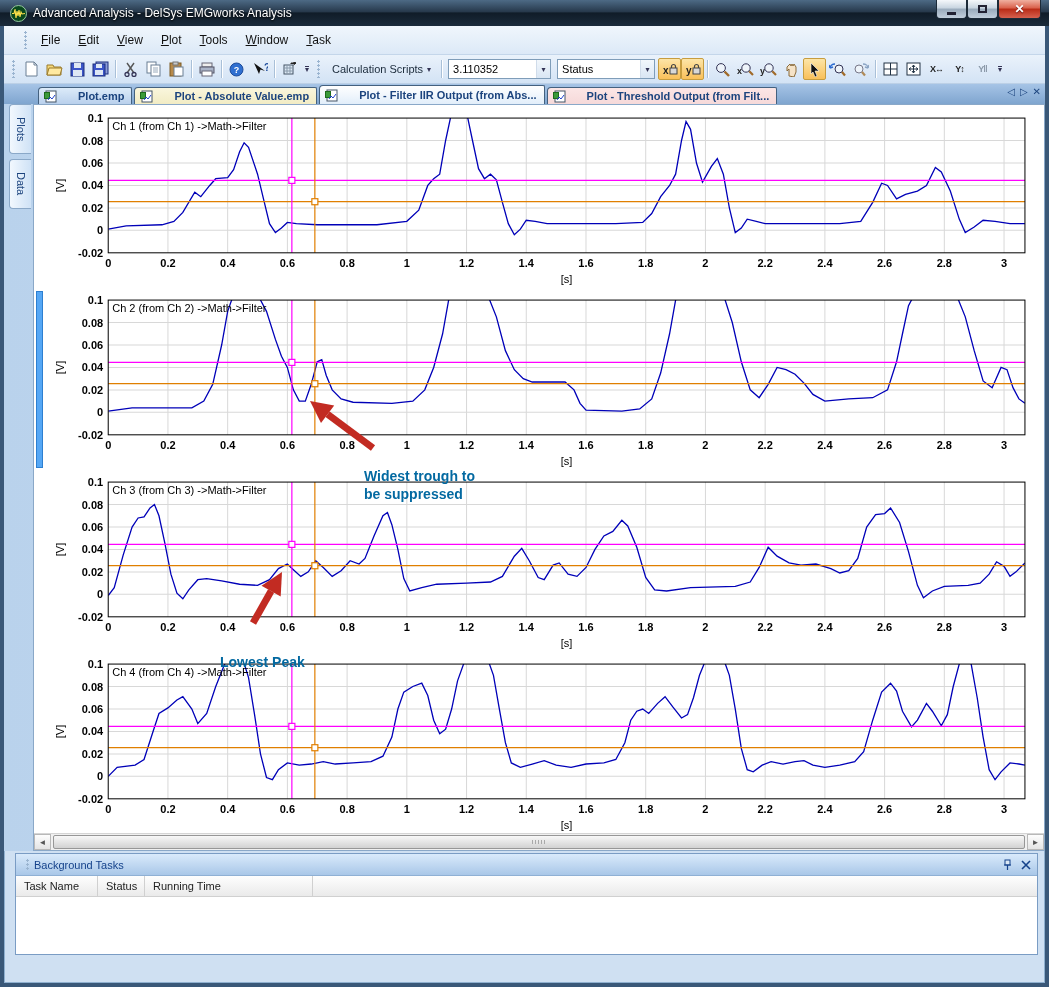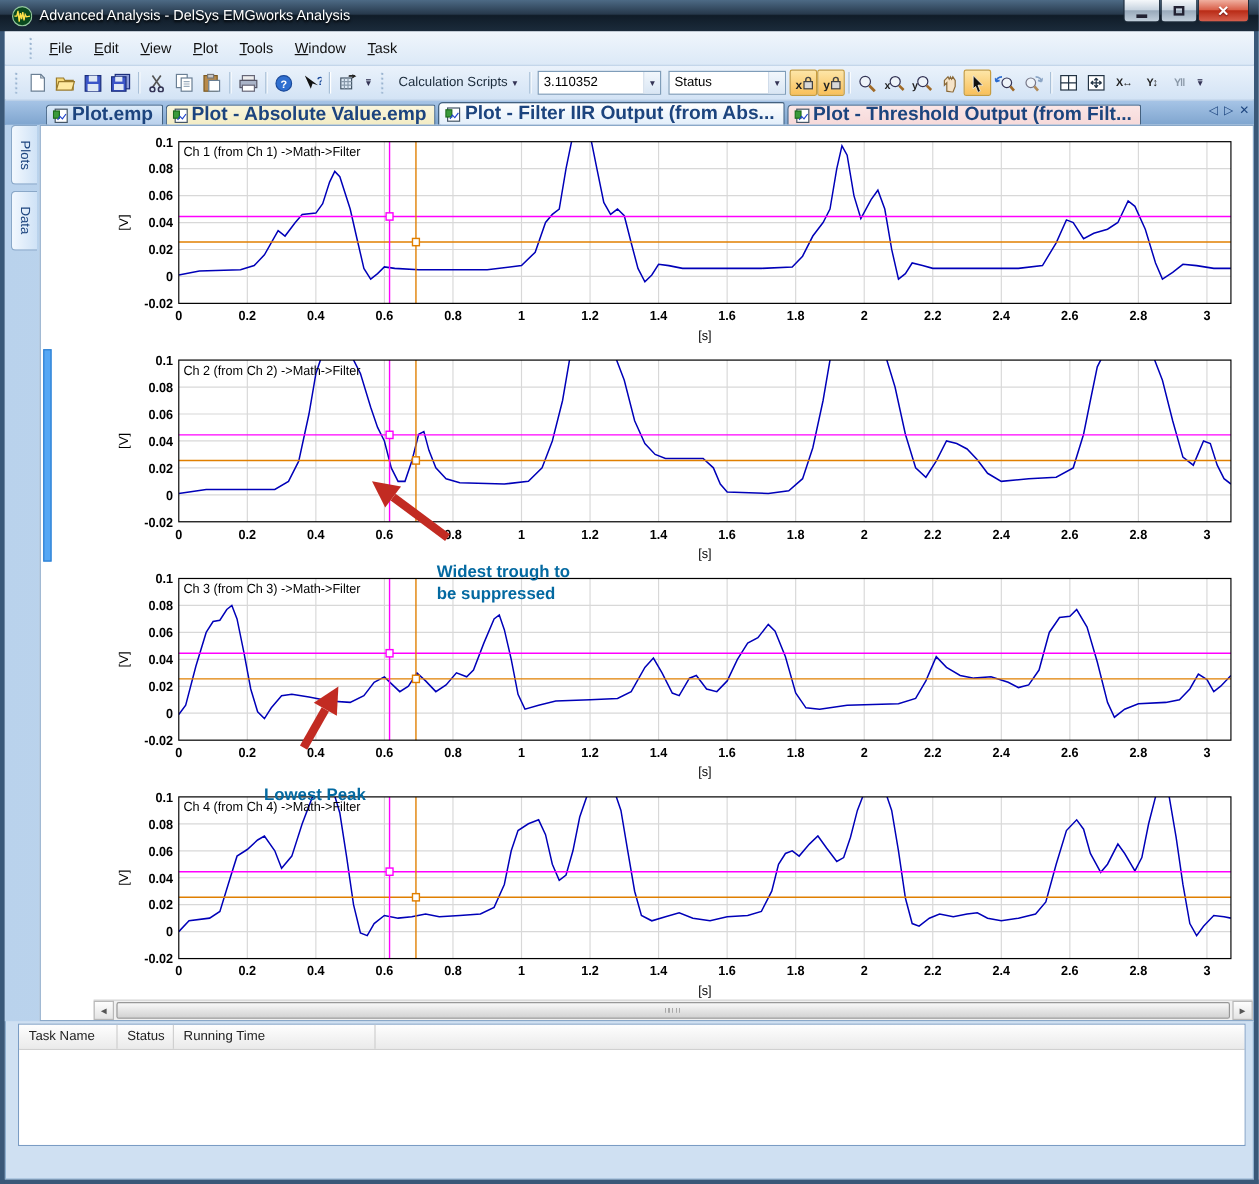--- a/index.html
+++ b/index.html
@@ -38,32 +38,32 @@
   .chev i { font-style:normal; border-top:1px solid #335; line-height:6px; }
   .tbtext { display:flex; align-items:center; gap:4px; height:22px; padding:0 6px; font-size:11px; color:#1a2a3a; background:transparent; border:1px solid transparent; }
   .dd { font-size:8px; color:#335; }
   .combo { height:20px; background:#fff; border:1px solid #7f9db9; display:flex; align-items:center; font-size:11px; margin:0 3px; }
   .combo span.val { padding:0 4px; flex:1; }
   .combo .dd { width:14px; text-align:center; border-left:1px solid #d0dcea; height:100%; display:flex; align-items:center; justify-content:center; background:linear-gradient(#f2f7fc,#d9e6f4); }
   .txticon { font-weight:bold; font-size:9px; color:#222; letter-spacing:-1px; }
 
   
   .tabbar { height:20px; background:linear-gradient(#a6c4e6,#7fa5cf); display:flex; align-items:flex-end; padding-left:34px; flex:none; position:relative; }
-  .tab { height:17px; display:flex; align-items:center; gap:3px; padding:0 7px 0 5px; font-size:16px; font-weight:600; color:#1c447e;
+  .tab { height:17px; display:flex; align-items:center; gap:21px; padding:0 7px 0 5px; font-size:11px; font-weight:600; color:#1c447e;
          border:1px solid #44617f; border-bottom:none; border-radius:4px 2px 0 0; margin-right:2px; white-space:nowrap; }
   .tab.active { height:19px; font-weight:bold; }
   .tabnav { position:absolute; right:4px; top:2px; display:flex; gap:5px; align-items:center; color:#1c447e; font-size:10px; }
   .tabnav span { cursor:default; }
 
   
   .workarea { flex:none; height:747px; display:flex; background:linear-gradient(90deg,#b9d2ec,#cfe2f6); }
   .sidestrip { width:29px; flex:none; padding-top:0px; }
   .vtab { writing-mode:vertical-rl; width:22px; margin-left:5px; height:50px; display:flex; align-items:center; justify-content:center;
           font-size:11px; color:#1c447e; background:linear-gradient(90deg,#f2f8fe,#cfe2f6); border:1px solid #8aa8c8; border-right:none; border-radius:4px 0 0 4px; margin-bottom:5px; }
-  .plotsbox { flex:1; background:#fff; border:1px solid #8aa8c8; position:relative; display:flex; flex-direction:column;padding-left:44px; }
+  .plotsbox { flex:1; background:#fff; border:1px solid #8aa8c8; position:relative; display:flex; flex-direction:column; }
   #panels { flex:1; display:flex; flex-direction:column; }
   #panels svg { flex:1; width:100%; font-family:"Liberation Sans",sans-serif; }
 
   .selbar { position:absolute; left:2px; top:186px; width:7px; height:177px; background:#55a7f5; border:1px solid #2d7fd0; }
 
   .annot-text { position:absolute; color:#0369a1; font-size:14px; line-height:18px; font-weight:600; white-space:nowrap;margin-top:28px; }
   .annot-svg { position:absolute; overflow:visible; }
 
   
   .hscroll { height:17px; flex:none; background:#f0f0f0; border-top:1px solid #d5d5d5; display:flex; align-items:stretch; }
@@ -625,20 +625,33 @@
         <div class="strack">
           <div class="sthumb"></div>
         </div>
         <div class="sbtn">►</div>
       </div>
     </div>
   </div>
 
   <div class="bgtasks-wrap">
     <div class="bgtasks">
+      <div class="bgt-header">
+        <span class="grip" style="height:12px;"></span>
+        <span class="bgt-title">Background Tasks</span>
+        <span class="bgt-icons">
+          <svg width="11" height="12" viewBox="0 0 11 12">
+              <rect x="3" y="1" width="5" height="5" fill="#dce8f4" stroke="#15428b"></rect>
+              <path d="M2 6h7M5.5 6v5" stroke="#15428b" stroke-width="1.2"></path>
+            </svg>
+          <svg width="10" height="10" viewBox="0 0 10 10">
+              <path d="M1 1l8 8M9 1L1 9" stroke="#15428b" stroke-width="1.6"></path>
+            </svg>
+        </span>
+      </div>
       <div class="bgt-colhdr">
         <span class="col c1">Task Name</span>
         <span class="col c2">Status</span>
         <span class="col c3">Running Time</span>
       </div>
       <div class="bgt-body"></div>
     </div>
   </div>
 
 

